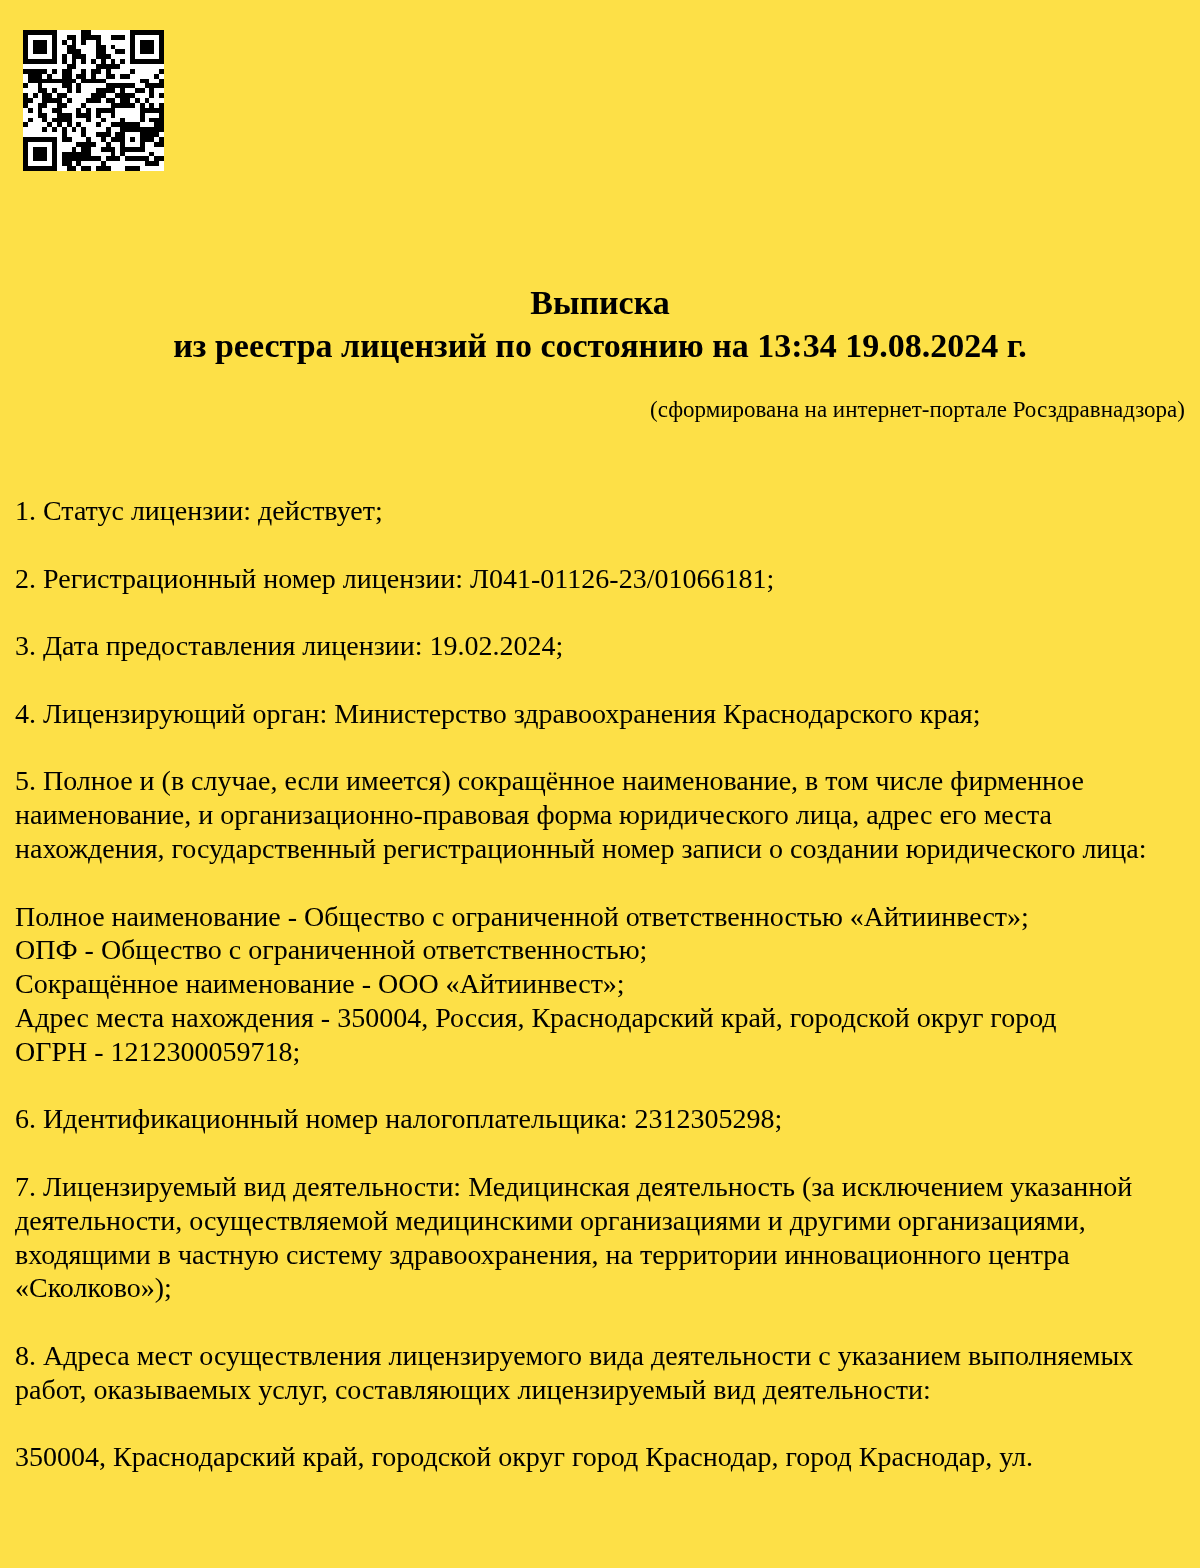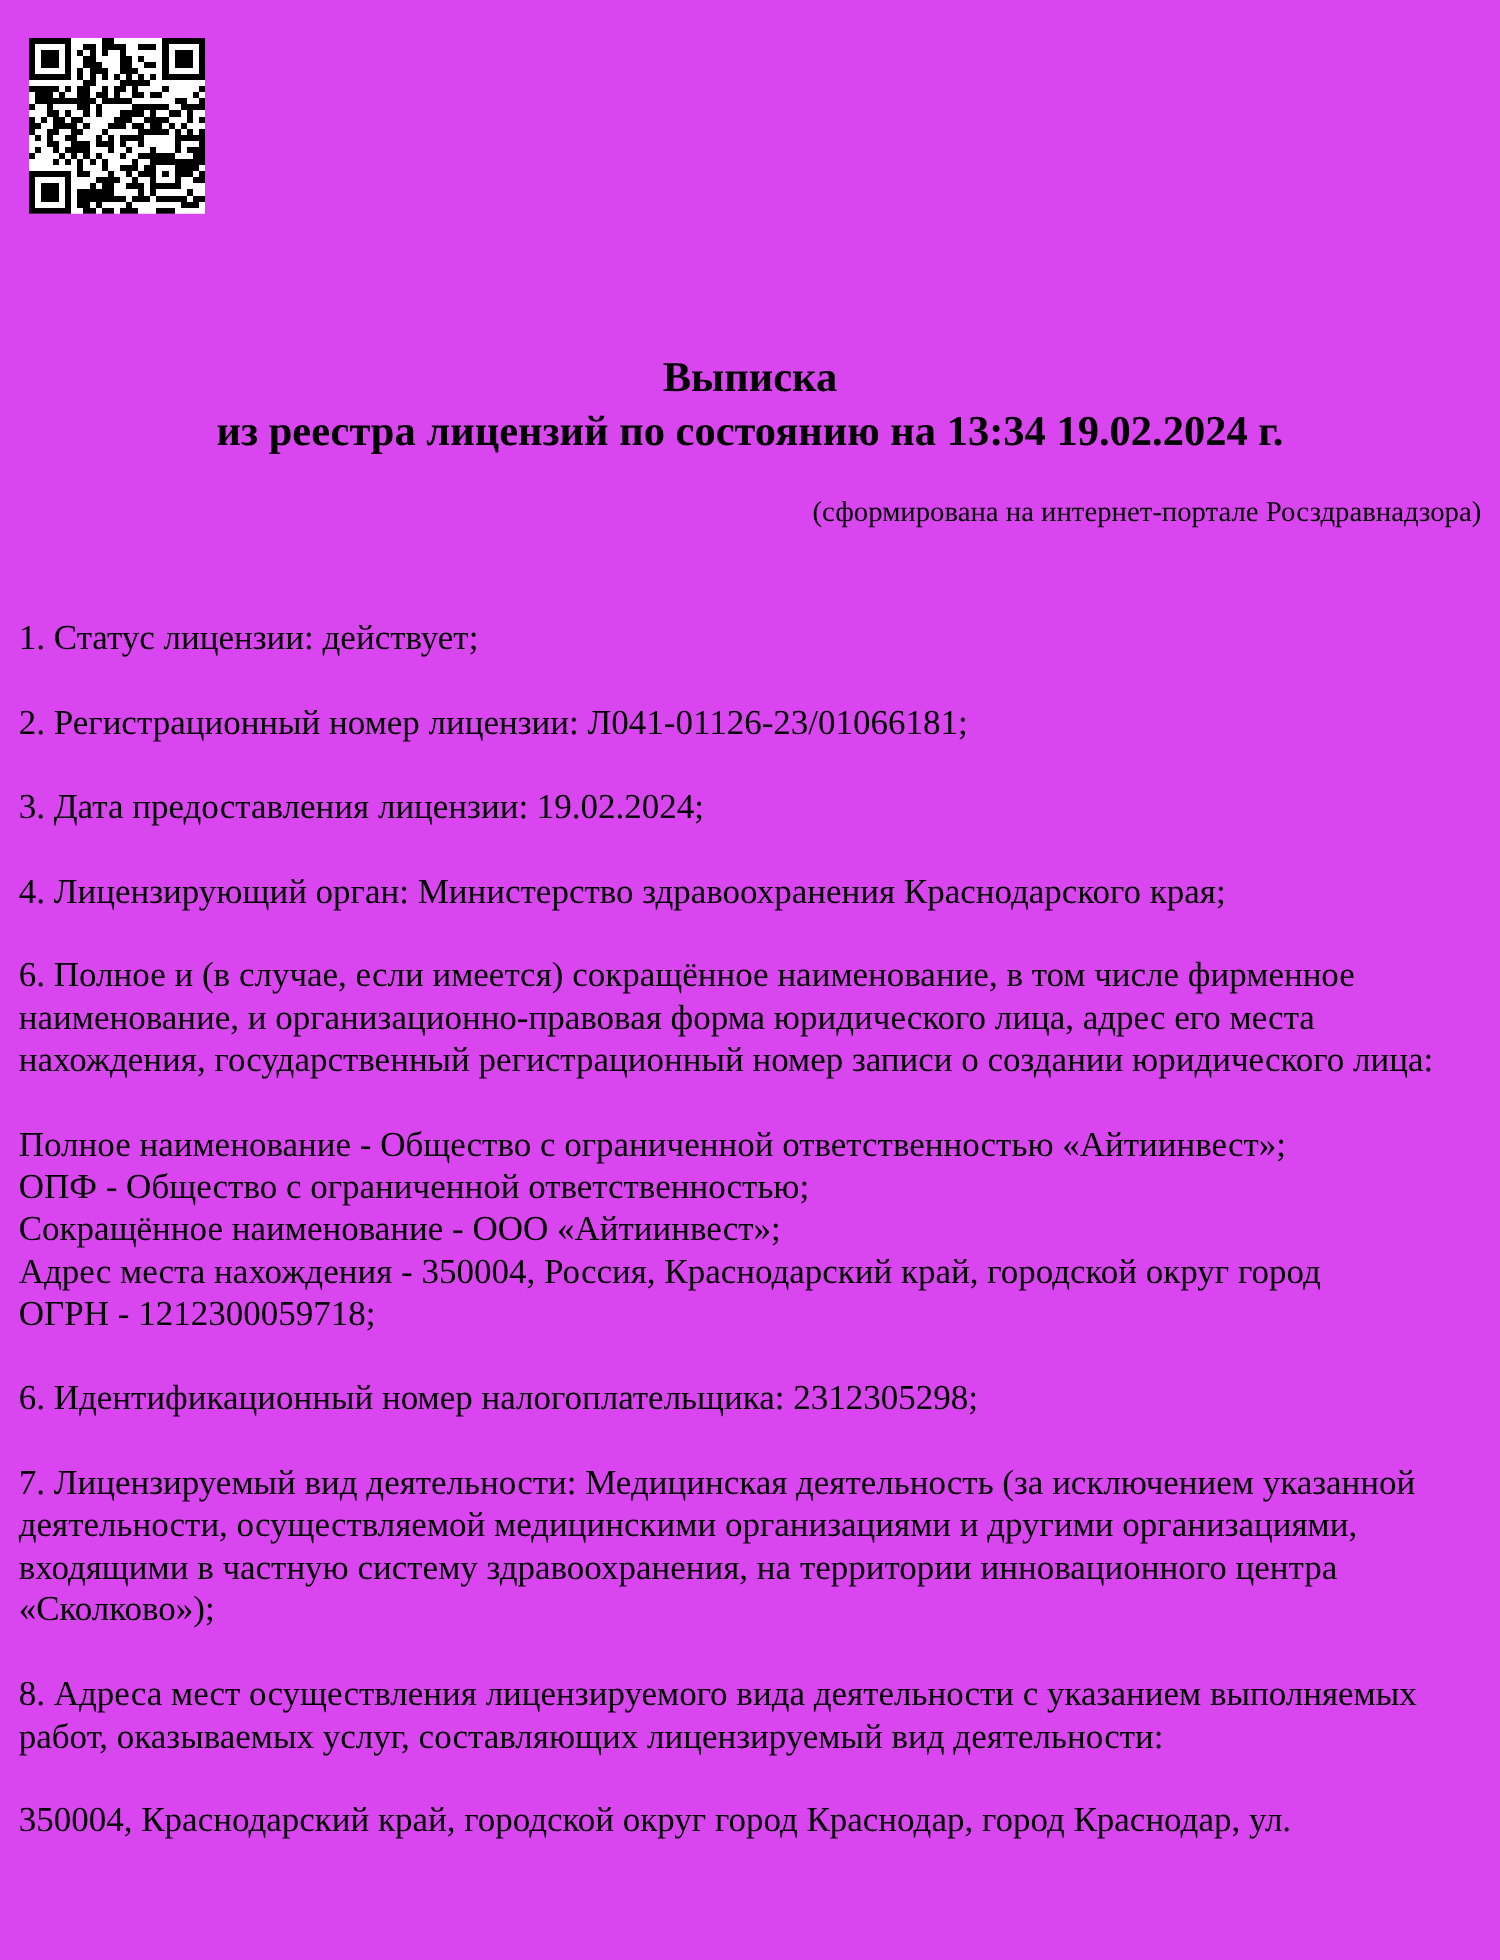--- a/index.html
+++ b/index.html
@@ -4,21 +4,21 @@
 <style>
   html, body {
     margin: 0;
     padding: 0;
     background: #ffffff;
   }
   .page {
     position: relative;
     width: 1200px;
     height: 1568px;
-    background: #d946ef;
+    background: #fde047;
     color: #000000;
     font-family: "Liberation Serif", "DejaVu Serif", serif;
     overflow: hidden;
   }
   .qr {
     position: absolute;
     left: 23px;
     top: 30px;
     width: 141px;
     height: 141px;
@@ -484,40 +484,40 @@
         <rect x="16" y="28" width="1" height="1" fill="#000"></rect>
         <rect x="17" y="28" width="1" height="1" fill="#000"></rect>
         <rect x="21" y="28" width="1" height="1" fill="#000"></rect>
         <rect x="22" y="28" width="1" height="1" fill="#000"></rect>
         <rect x="23" y="28" width="1" height="1" fill="#000"></rect>
       </svg>
   </div>
 
   <div class="title">
     <div>Выписка</div>
-    <div>из реестра лицензий по состоянию на 13:34 19.02.2024 г.</div>
+    <div>из реестра лицензий по состоянию на 13:34 19.08.2024 г.</div>
   </div>
 
   <div class="subtitle">(сформирована на интернет-портале Росздравнадзора)</div>
 
   <div class="content" id="content">
       <div class="para">
         <div class="line">1. Статус лицензии: действует;</div>
       </div>
       <div class="para">
         <div class="line">2. Регистрационный номер лицензии: Л041-01126-23/01066181;</div>
       </div>
       <div class="para">
         <div class="line">3. Дата предоставления лицензии: 19.02.2024;</div>
       </div>
       <div class="para">
         <div class="line">4. Лицензирующий орган: Министерство здравоохранения Краснодарского края;</div>
       </div>
       <div class="para">
-        <div class="line">6. Полное и (в случае, если имеется) сокращённое наименование, в том числе фирменное</div>
+        <div class="line">5. Полное и (в случае, если имеется) сокращённое наименование, в том числе фирменное</div>
         <div class="line">наименование, и организационно-правовая форма юридического лица, адрес его места</div>
         <div class="line">нахождения, государственный регистрационный номер записи о создании юридического лица:</div>
       </div>
       <div class="para">
         <div class="line">Полное наименование - Общество с ограниченной ответственностью «Айтиинвест»;</div>
         <div class="line">ОПФ - Общество с ограниченной ответственностью;</div>
         <div class="line">Сокращённое наименование - ООО «Айтиинвест»;</div>
         <div class="line">Адрес места нахождения - 350004, Россия, Краснодарский край, городской округ город</div>
         <div class="line">ОГРН - 1212300059718;</div>
       </div>

